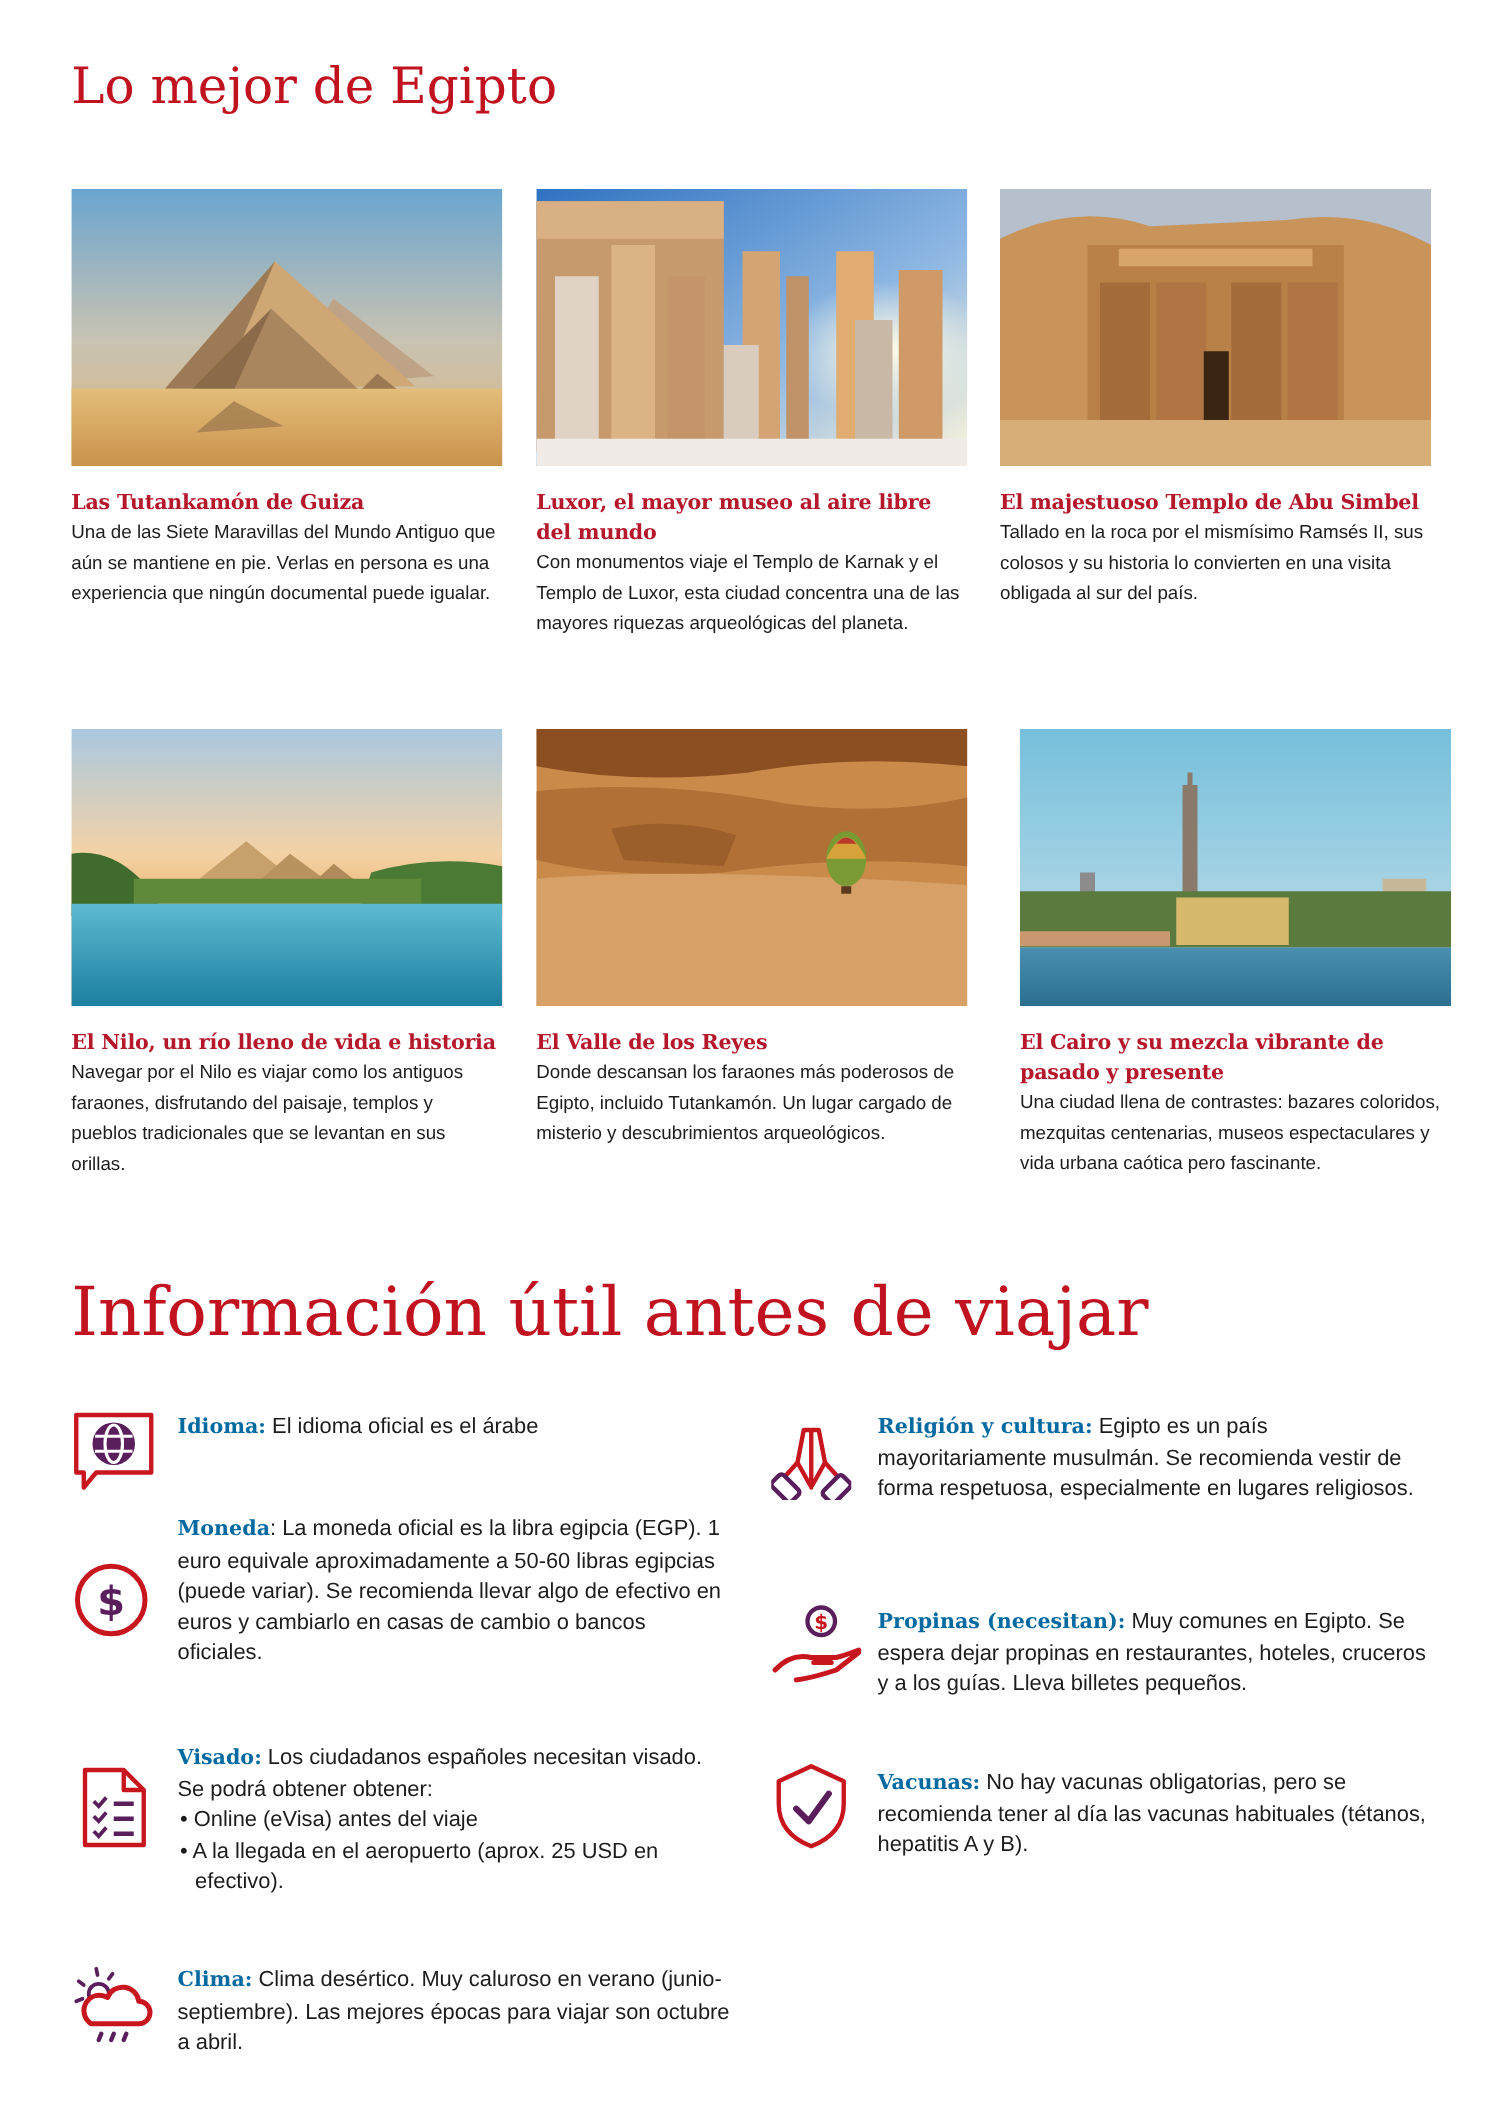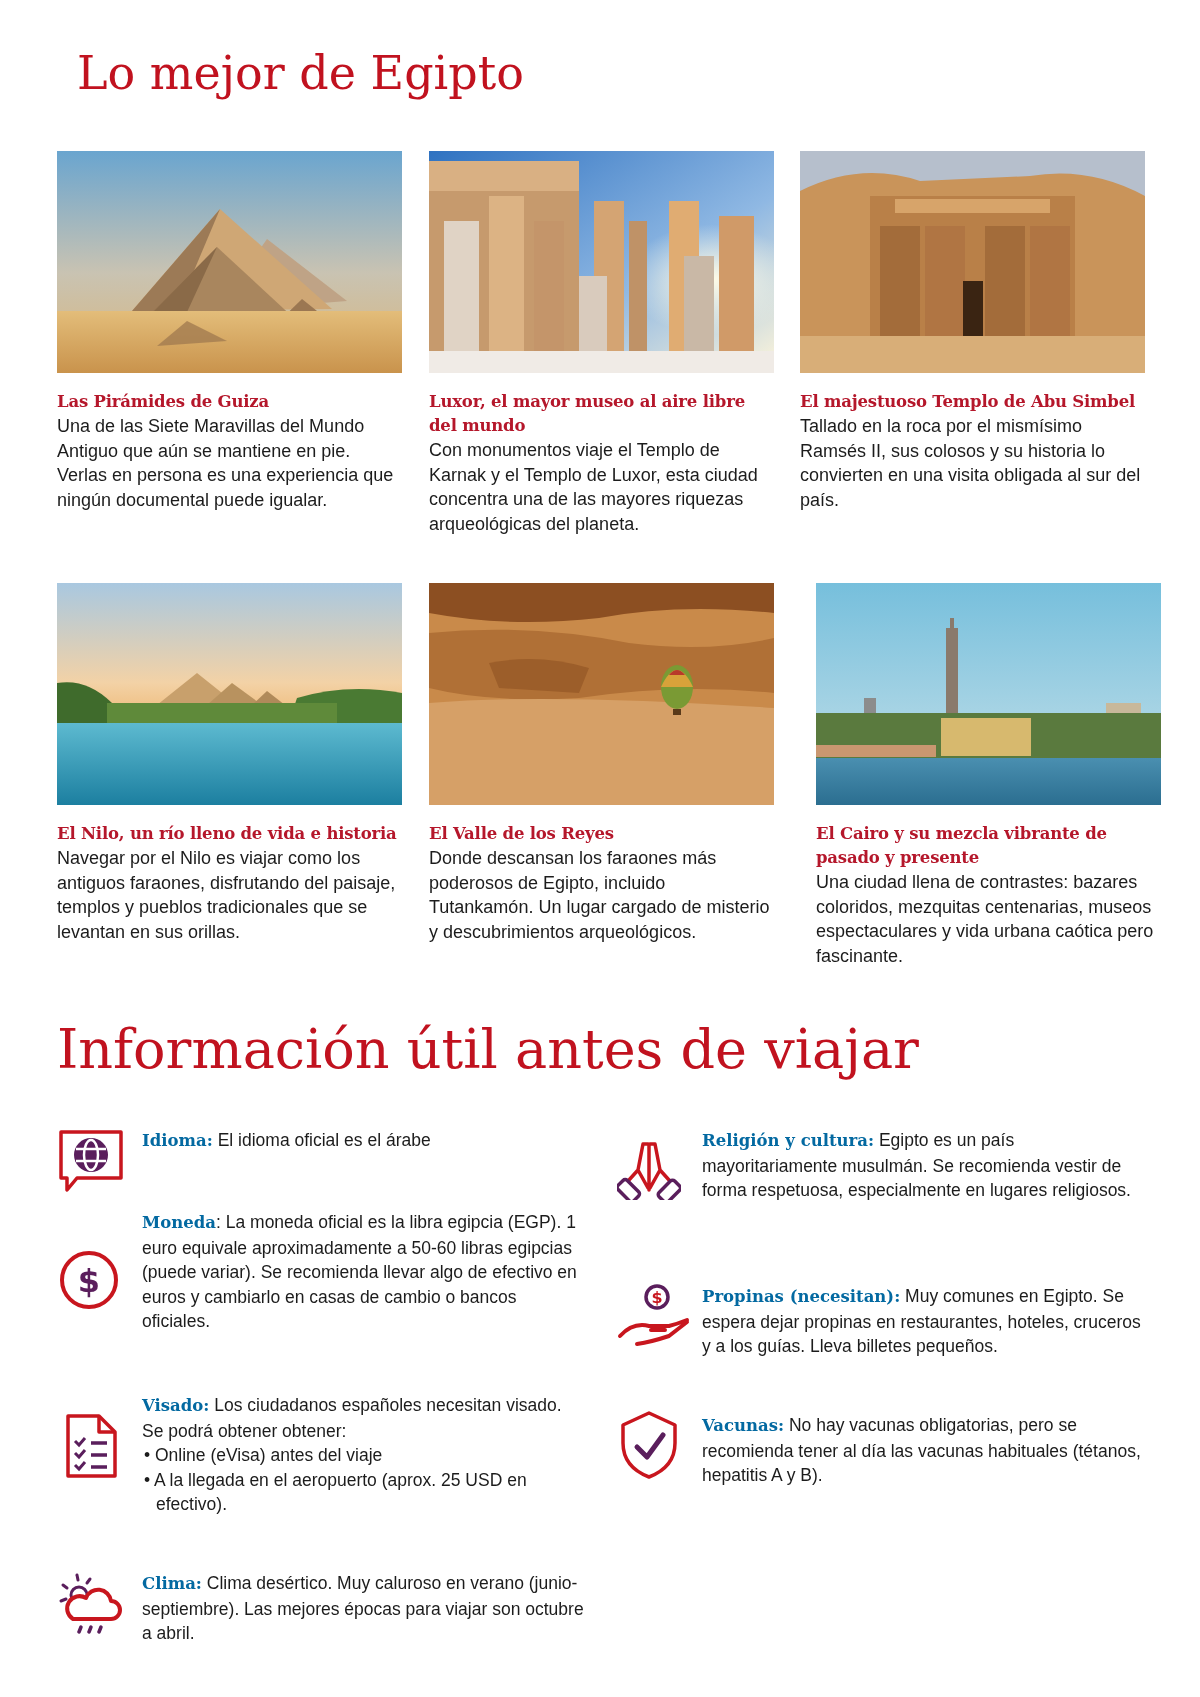--- a/index.html
+++ b/index.html
@@ -5,34 +5,34 @@
   * { box-sizing: border-box; margin: 0; padding: 0; }
   html, body { width: 1200px; height: 1697px; background: #ffffff; overflow: hidden; }
   body { position: relative; font-family: "Liberation Sans", "DejaVu Sans", sans-serif; color: #1c1c1c; }
 
   .h1 {
     position: absolute; left: 57px;
     font-family: "DejaVu Serif", "Liberation Serif", serif;
     font-weight: normal; color: #c1121f; letter-spacing: 0px;
     white-space: nowrap;
   }
-  #title-1 { top: 46px; font-size: 46px; margin-left: 20px; }
+  #title-1 { top: 46px; font-size: 40px; }
   #title-2 { top: 1018px; font-size: 54px; }
 
   .card { position: absolute; width: 345px; }
   .card .photo { width: 345px; height: 222px; display: block; overflow: hidden; position: relative; }
   .card .photo svg { display: block; width: 100%; height: 100%; }
   .card .card-title {
     margin-top: 17px;
     font-family: "DejaVu Serif", "Liberation Serif", serif;
     font-weight: bold; color: #b5172b; font-size: 16.5px; line-height: 24px;
     letter-spacing: -0.2px;
   }
   .card .card-text {
-    font-size: 18px; line-height: 24.5px; color: #1c1c1c;
+    font-size: 15px; line-height: 24.5px; color: #1c1c1c;
   }
 
   .info { position: absolute; }
   .info .icon { position: absolute; left: 0; top: 0; width: 80px; height: 80px; }
   .info .text { position: absolute; font-size: 17.5px; line-height: 24.5px; color: #1c1c1c; }
   .info .label {
     font-family: "DejaVu Serif", "Liberation Serif", serif;
     font-weight: bold; color: #0369a1; font-size: 16.5px;
   }
   .info ul { list-style: none; }
@@ -62,21 +62,21 @@
       <polygon points="210,88 290,150 160,160" fill="#bfa386"></polygon>
       <polygon points="163,58 275,158 75,160" fill="#cfa775"></polygon>
       <polygon points="163,58 75,160 120,160" fill="#9c7a56"></polygon>
       <polygon points="160,96 240,170 85,172" fill="#a9865e"></polygon>
       <polygon points="160,96 85,172 125,172" fill="#8a6a48"></polygon>
       <polygon points="245,148 285,180 210,182" fill="#9b7752"></polygon>
       <rect y="160" width="345" height="62" fill="url(#sand1)"></rect>
       <polygon points="130,170 170,190 100,195" fill="#a37c50" opacity="0.8"></polygon>
     </svg>
   </div>
-  <div class="card-title">Las Pirámides de Guiza</div>
+  <div class="card-title">Las Tutankamón de Guiza</div>
   <div class="card-text">Una de las Siete Maravillas del Mundo Antiguo que aún se mantiene en pie. Verlas en persona es una experiencia que ningún documental puede igualar.</div>
 </div>
 
 <div class="card" style="left:429px; top:151px;">
   <div class="photo">
     <svg viewBox="0 0 345 222" preserveAspectRatio="none">
       <defs>
         <linearGradient id="sky2" x1="0" y1="0" x2="1" y2="1">
           <stop offset="0" stop-color="#2f72c1"></stop>
             <stop offset="0.6" stop-color="#8fb8e3"></stop>

